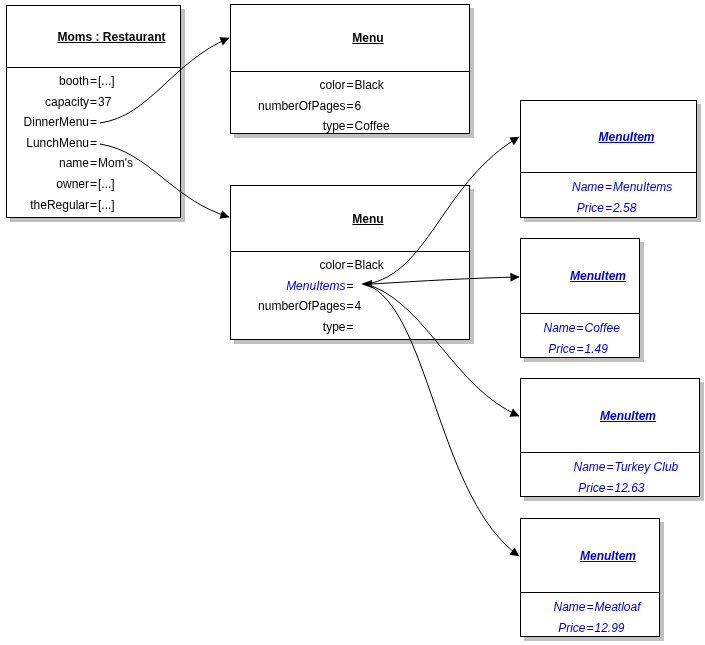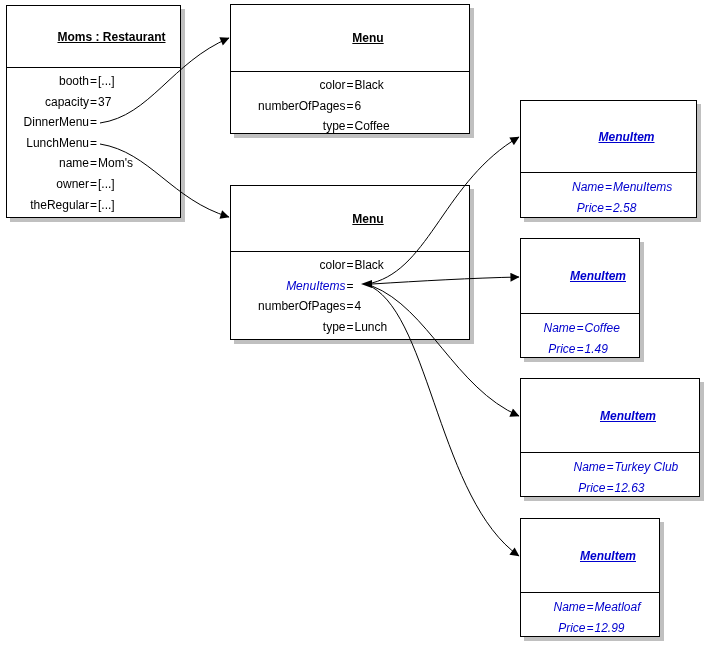--- a/index.html
+++ b/index.html
@@ -158,21 +158,20 @@
         <span class="av"></span>
       </div>
       <div class="row">
         <span class="an">numberOfPages</span>
         <span class="ae">=</span>
         <span class="av">4</span>
       </div>
       <div class="row">
         <span class="an">type</span>
         <span class="ae">=</span>
-        <span class="av">Lunch</span>
       </div>
     </div>
   </div>
 
   <div class="obj blue-obj" style="left:520px; top:100px; width:177px; height:118px;">
     <div class="hdr" style="height:72px;">
       <span class="title">MenuItem</span>
     </div>
     <div class="bdy" style="padding-top:4px;">
       <div class="row">

